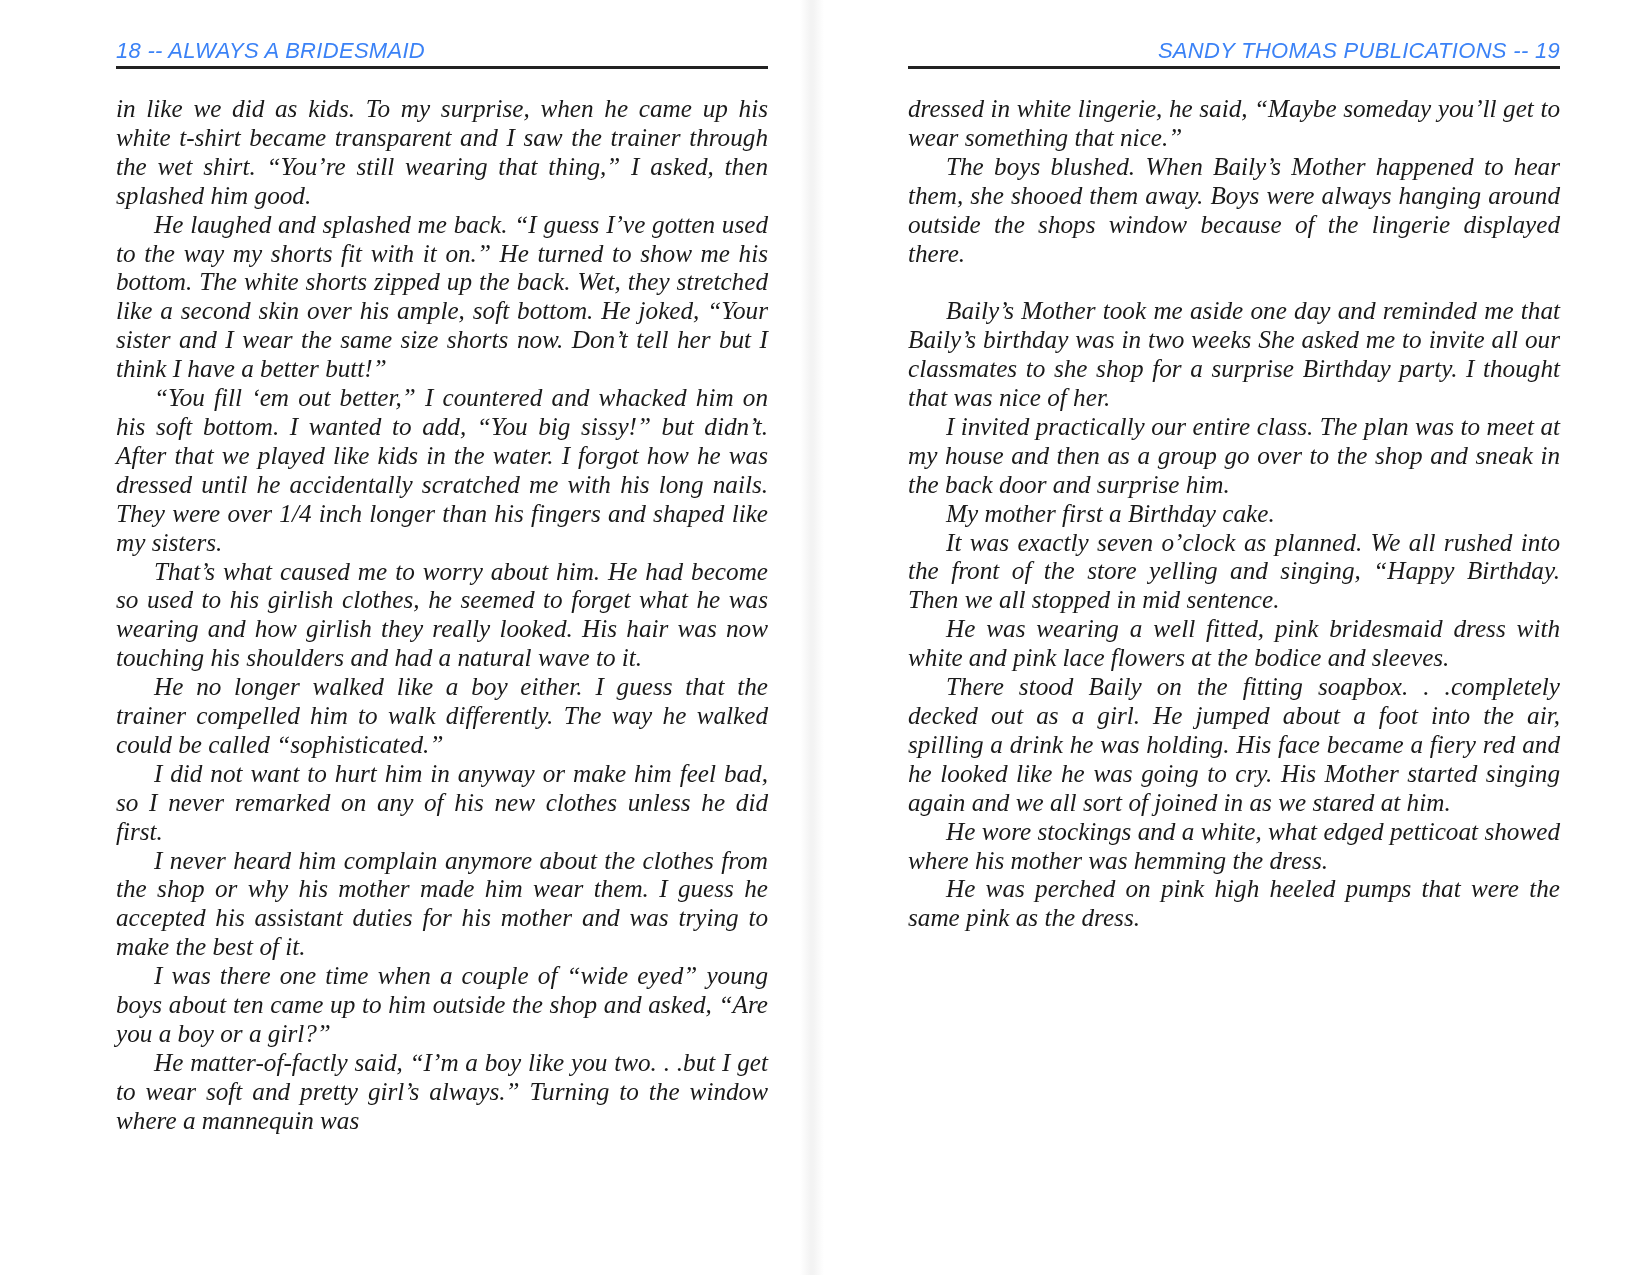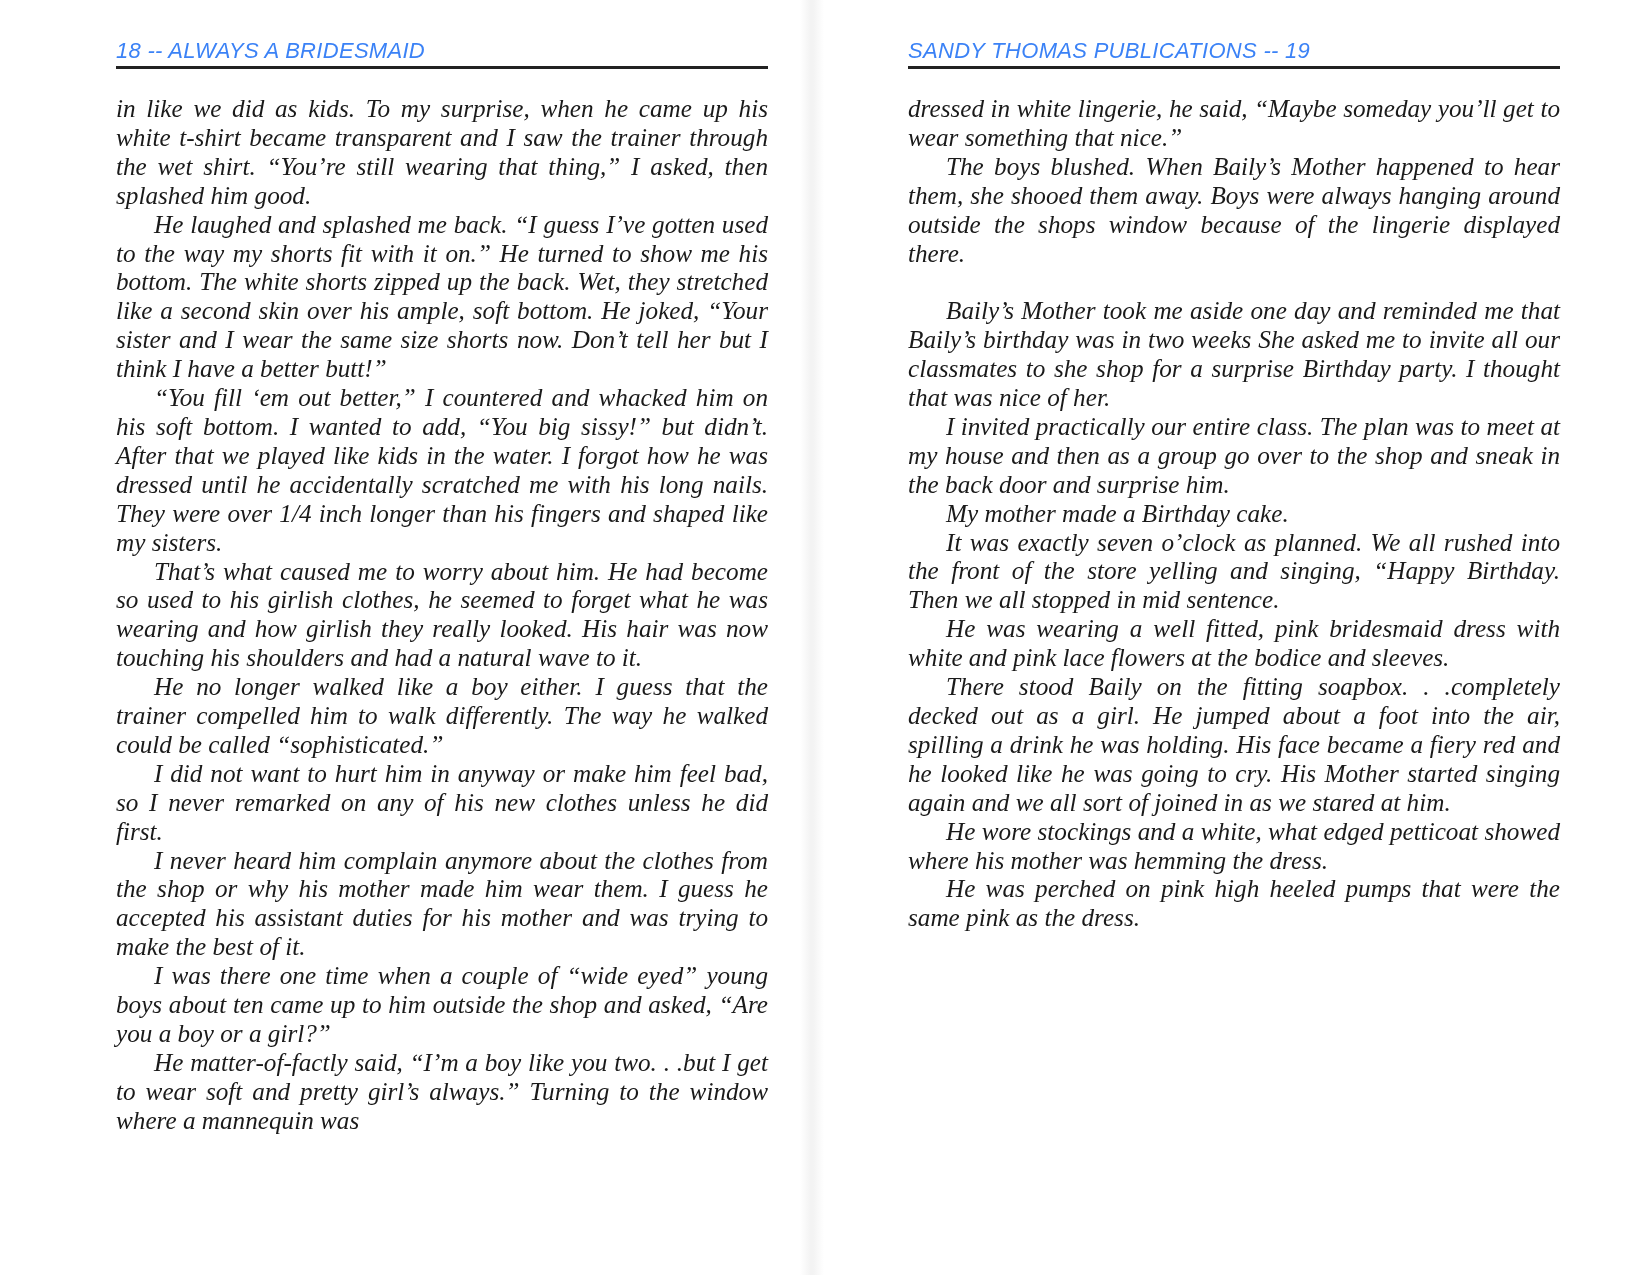--- a/index.html
+++ b/index.html
@@ -21,21 +21,21 @@
   .running-head {
     font-family: "Liberation Sans", "DejaVu Sans", sans-serif;
     font-style: italic;
     font-size: 22px;
     letter-spacing: 0.3px;
     height: 30px;
     line-height: 30px;
     border-bottom: 3px solid #222;
     color: #3b82f6;
   }
-  .page.right .running-head { }
+  .page.right .running-head { text-align: right; }
   .body {
     margin-top: 26px;
     font-size: 25.2px;
     line-height: 28.9px;
     text-align: justify;
     font-style: italic;
   }
   .body p { margin: 0; text-indent: 38px; }
   .body p.noindent { text-indent: 0; }
   .body p.gap { margin-top: 28.9px; }
@@ -60,20 +60,20 @@
   </div>
 </div>
 
 <div class="page right">
   <div class="running-head">SANDY THOMAS PUBLICATIONS -- 19</div>
   <div class="body">
     <p class="noindent">dressed in white lingerie, he said, “Maybe someday you’ll get to wear something that nice.”</p>
     <p>The boys blushed.  When Baily’s Mother happened to hear them, she shooed them away.  Boys were always hanging around outside the shops window because of the lingerie displayed there.</p>
     <p class="gap">Baily’s Mother took me aside one day and reminded me that Baily’s birthday was in two weeks She asked me to invite all our classmates to she shop for a surprise Birthday party.  I thought that was nice of her.</p>
     <p>I invited practically our entire class.  The plan was to meet at my house and then as a group go over to the shop and sneak in the back door and surprise him.</p>
-    <p>My mother made a Birthday cake.</p>
+    <p>My mother first a Birthday cake.</p>
     <p>It was exactly seven o’clock as planned.  We all rushed into the front of the store yelling and singing, “Happy Birthday.  Then we all stopped in mid sentence.</p>
     <p>He was wearing a well fitted, pink bridesmaid dress with white and pink lace flowers at the bodice and sleeves.</p>
     <p>There stood Baily on the fitting soapbox. . .completely decked out as a girl. He jumped about a foot into the air, spilling a drink he was holding. His face became a fiery red and he looked like he was going to cry. His Mother started singing again and we all sort of joined in as we stared at him.</p>
     <p>He wore stockings and a white, what edged petticoat showed where his mother was hemming the dress.</p>
     <p>He was perched on pink high heeled pumps that were the same pink as the dress.</p>
   </div>
 </div>
 
 </body></html>

